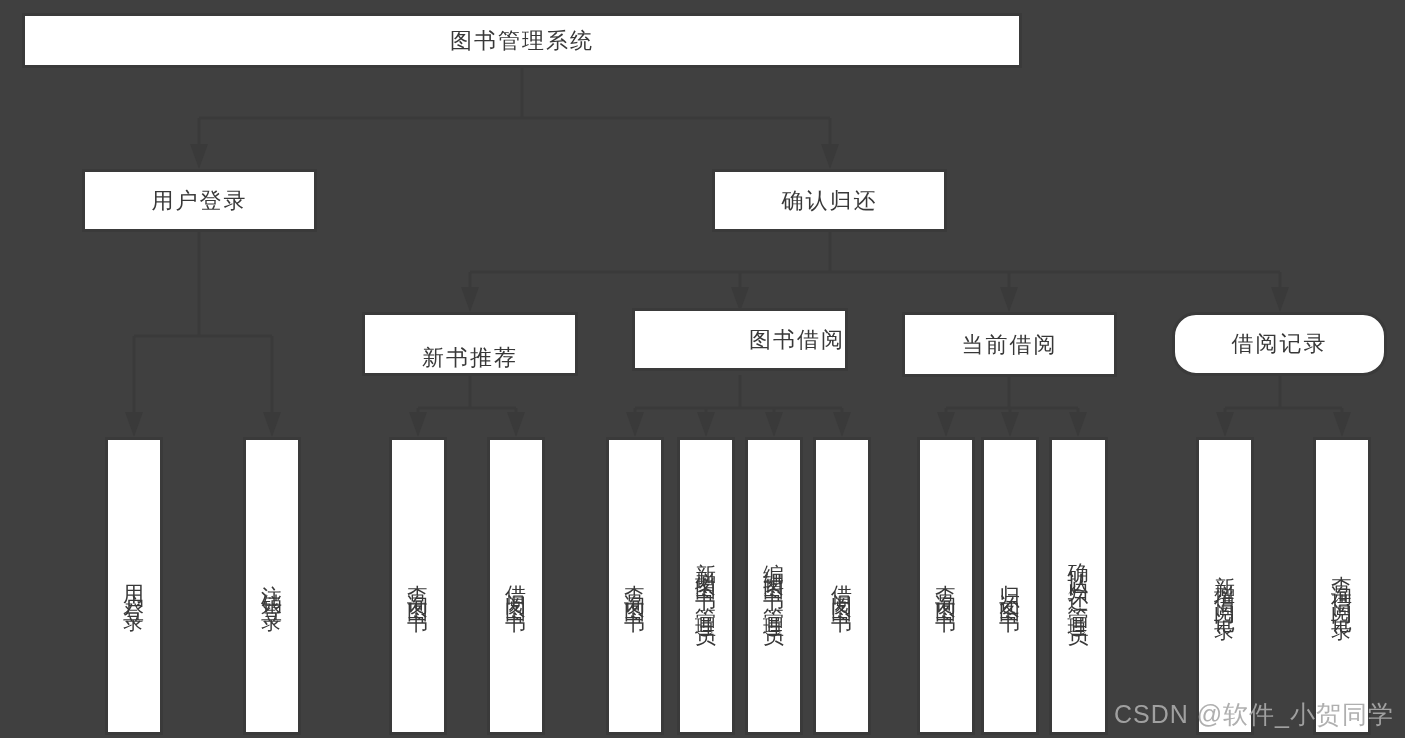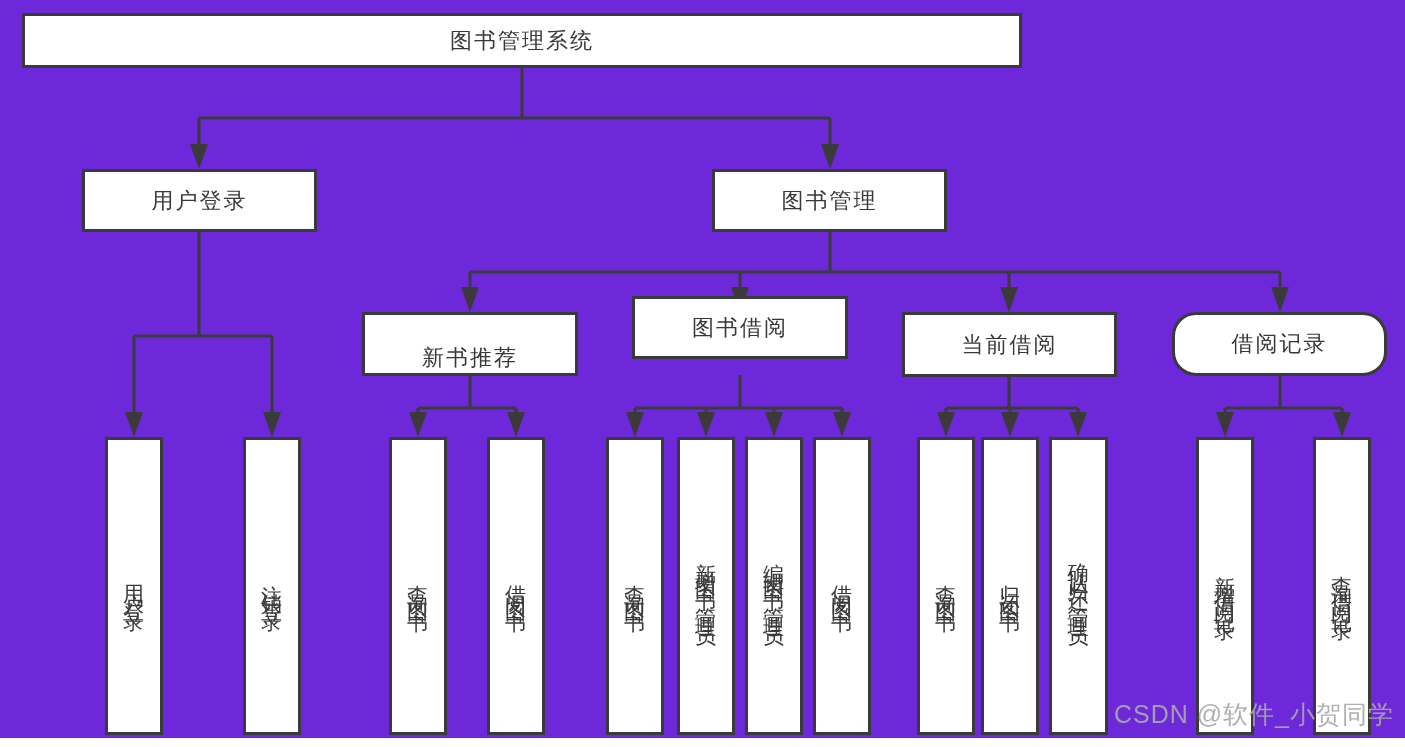--- a/index.html
+++ b/index.html
@@ -1,17 +1,17 @@
 <!DOCTYPE html>
 <html><head>
 <meta charset="utf-8">
 <style>
   html,body{margin:0;padding:0;background:#fff;}
   .canvas{
-    position:relative;width:1405px;height:738px;background:#6d28d9;
+    position:relative;width:1405px;height:738px;background:#404040;
     font-family:"Liberation Sans","DejaVu Sans",sans-serif;color:#383838;
     overflow:hidden;
   }
   .connectors{position:absolute;left:0;top:0;width:1405px;height:747px;}
   .node{
     position:absolute;background:#ffffff;border:3px solid #3a3a3a;
     box-sizing:border-box;display:flex;align-items:center;justify-content:center;
     overflow:hidden;
   }
   .node.root{border-width:3px;}
@@ -72,27 +72,27 @@
   </svg>
 
   <div class="node root" style="left:22px;top:13px;width:1000px;height:55px;">
     <span class="h-label">图书管理系统</span>
   </div>
 
   <div class="node" style="left:82px;top:169px;width:235px;height:63px;">
     <span class="h-label">用户登录</span>
   </div>
   <div class="node" style="left:712px;top:169px;width:235px;height:63px;">
-    <span class="h-label">图书管理</span>
+    <span class="h-label">确认归还</span>
   </div>
 
   <div class="node" style="left:362px;top:312px;width:216px;height:64px;align-items:flex-end;">
     <span class="h-label">新书推荐</span>
   </div>
-  <div class="node" style="left:632px;top:296px;width:216px;height:63px;">
+  <div class="node" style="left:632px;top:308px;width:216px;height:63px;justify-content:flex-end;">
     <span class="h-label">图书借阅</span>
   </div>
   <div class="node" style="left:902px;top:312px;width:215px;height:65px;">
     <span class="h-label">当前借阅</span>
   </div>
   <div class="node" style="left:1172px;top:312px;width:215px;height:64px;border-radius:24px;">
     <span class="h-label">借阅记录</span>
   </div>
 
   <div class="node v" style="left:105px;top:437px;width:58px;height:298px;">

